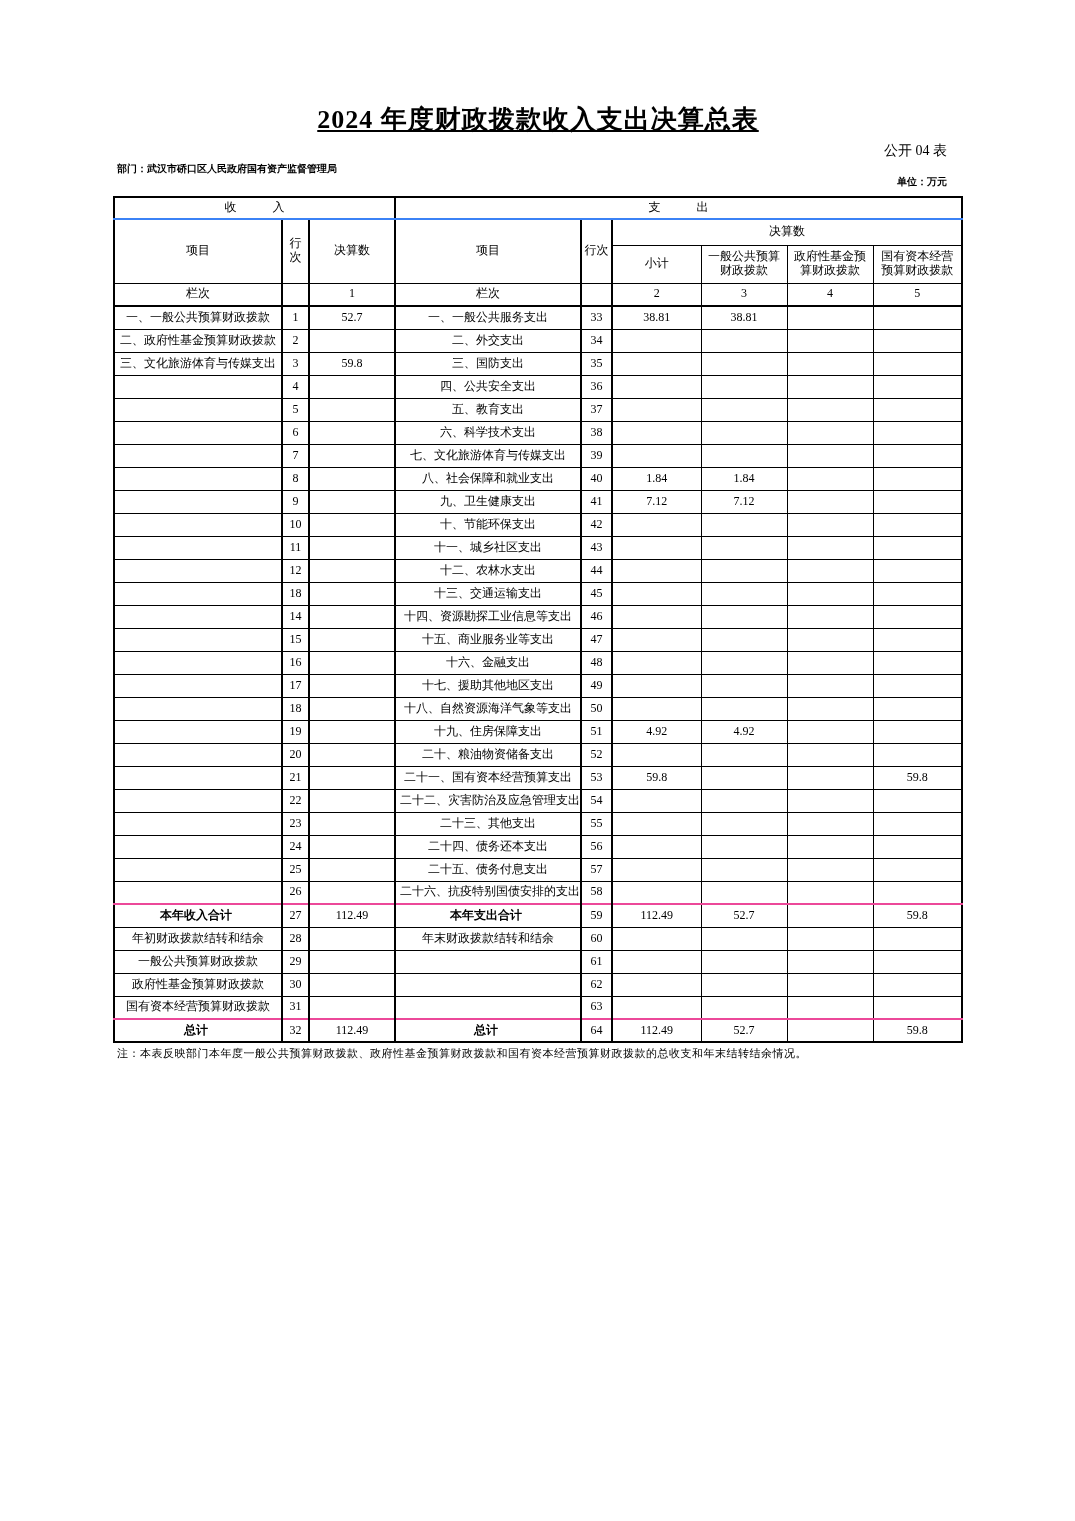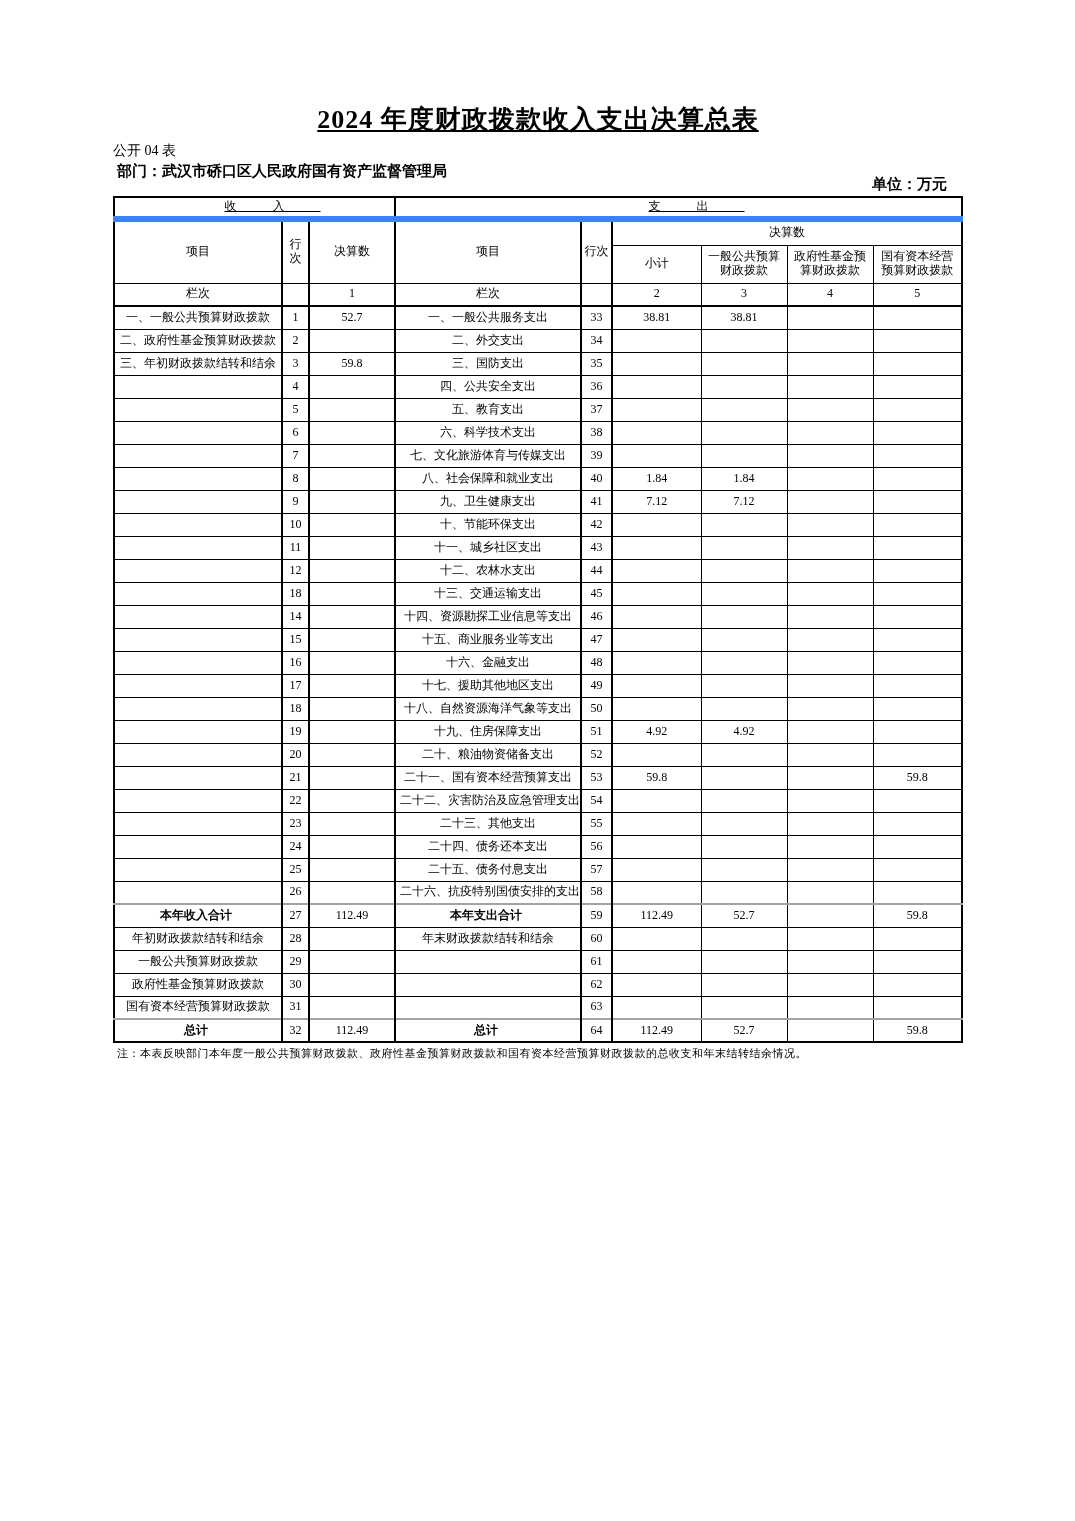--- a/index.html
+++ b/index.html
@@ -7,26 +7,26 @@
     width:1075px;height:1521px;background:#ffffff;color:#000;
     font-family:"Liberation Serif","DejaVu Serif",serif;
     position:relative;overflow:hidden;
   }
   .page-title{
     position:absolute;top:102px;left:113px;width:850px;
     text-align:center;font-size:26px;font-weight:bold;letter-spacing:1px;text-decoration:underline;
   }
   .pub-code{
     position:absolute;top:142px;left:113px;width:834px;
-    font-size:14px;
+    text-align:right;font-size:14px;
   }
   .meta-row{
     position:absolute;top:162px;left:113px;width:850px;
     display:flex;justify-content:space-between;
-    font-size:15px;font-weight:bold;
+    font-size:10px;font-weight:bold;
   }
   .meta-row .dept{padding-left:4px;}
   .meta-row .unit{padding-right:16px;margin-top:13px;}
 
   table.fin{
     position:absolute;top:196px;left:113px;width:850px;
     border-collapse:collapse;table-layout:fixed;
     border:2px solid #000;
   }
   table.fin th,table.fin td{
@@ -34,34 +34,34 @@
     font-size:12px;font-weight:normal;
     padding:0 4px;line-height:1.15;
     overflow:hidden;text-align:center;vertical-align:middle;
   }
   tr.r-top{height:22px;}
   tr.r-h1{height:26px;}
   tr.r-h2{height:38px;}
   tr.r-lanci{height:23px;}
   tbody.data tr{height:23px;}
 
-  tr.r-top th{border-bottom:6px solid #3b82f6;text-decoration:underline;}
+  tr.r-top th{border-bottom:2px solid #3b82f6;}
   tr.r-lanci td{border-bottom:2px solid #000;}
   .wide-head{letter-spacing:36px;text-indent:36px;font-size:13px;}
   .b-left{border-left:2px solid #000 !important;}
   .rn{border-left:2px solid #000 !important;border-right:2px solid #000 !important;}
   .rn-h{padding:0 2px !important;}
   .sub-h{padding:0 2px !important;margin-left:43px;}
 
   td.item-in{text-align:left;padding-left:4px;font-size:11.5px;white-space:nowrap;}
   td.item-ex{text-align:left;padding-left:10px;font-size:11.5px;white-space:nowrap;}
   td.indent{padding-left:24px;}
   td.num{text-align:right;padding-right:6px;font-size:12px;}
   td.rowno{padding:0;font-size:12px;}
-  tr.emphasis td{border-top:2px solid #a3a3a3;}
+  tr.emphasis td{border-top:2px solid #ec4899;}
   tr.emphasis td.item-in,tr.emphasis td.item-ex{
     text-align:center;font-weight:bold;padding-left:0;font-size:12px;
   }
   .note{
     position:absolute;top:1046px;left:117px;width:850px;
     font-size:11px;letter-spacing:0.5px;
   }
 </style>
 </head>
 <body>
@@ -133,21 +133,21 @@
         <td class="rowno rn">2</td>
         <td class="num"></td>
         <td class="item-ex b-left">二、外交支出</td>
         <td class="rowno rn">34</td>
         <td class="num"></td>
         <td class="num"></td>
         <td class="num"></td>
         <td class="num"></td>
       </tr>
       <tr>
-        <td class="item-in">三、年初财政拨款结转和结余</td>
+        <td class="item-in">三、文化旅游体育与传媒支出</td>
         <td class="rowno rn">3</td>
         <td class="num">59.8</td>
         <td class="item-ex b-left">三、国防支出</td>
         <td class="rowno rn">35</td>
         <td class="num"></td>
         <td class="num"></td>
         <td class="num"></td>
         <td class="num"></td>
       </tr>
       <tr>

